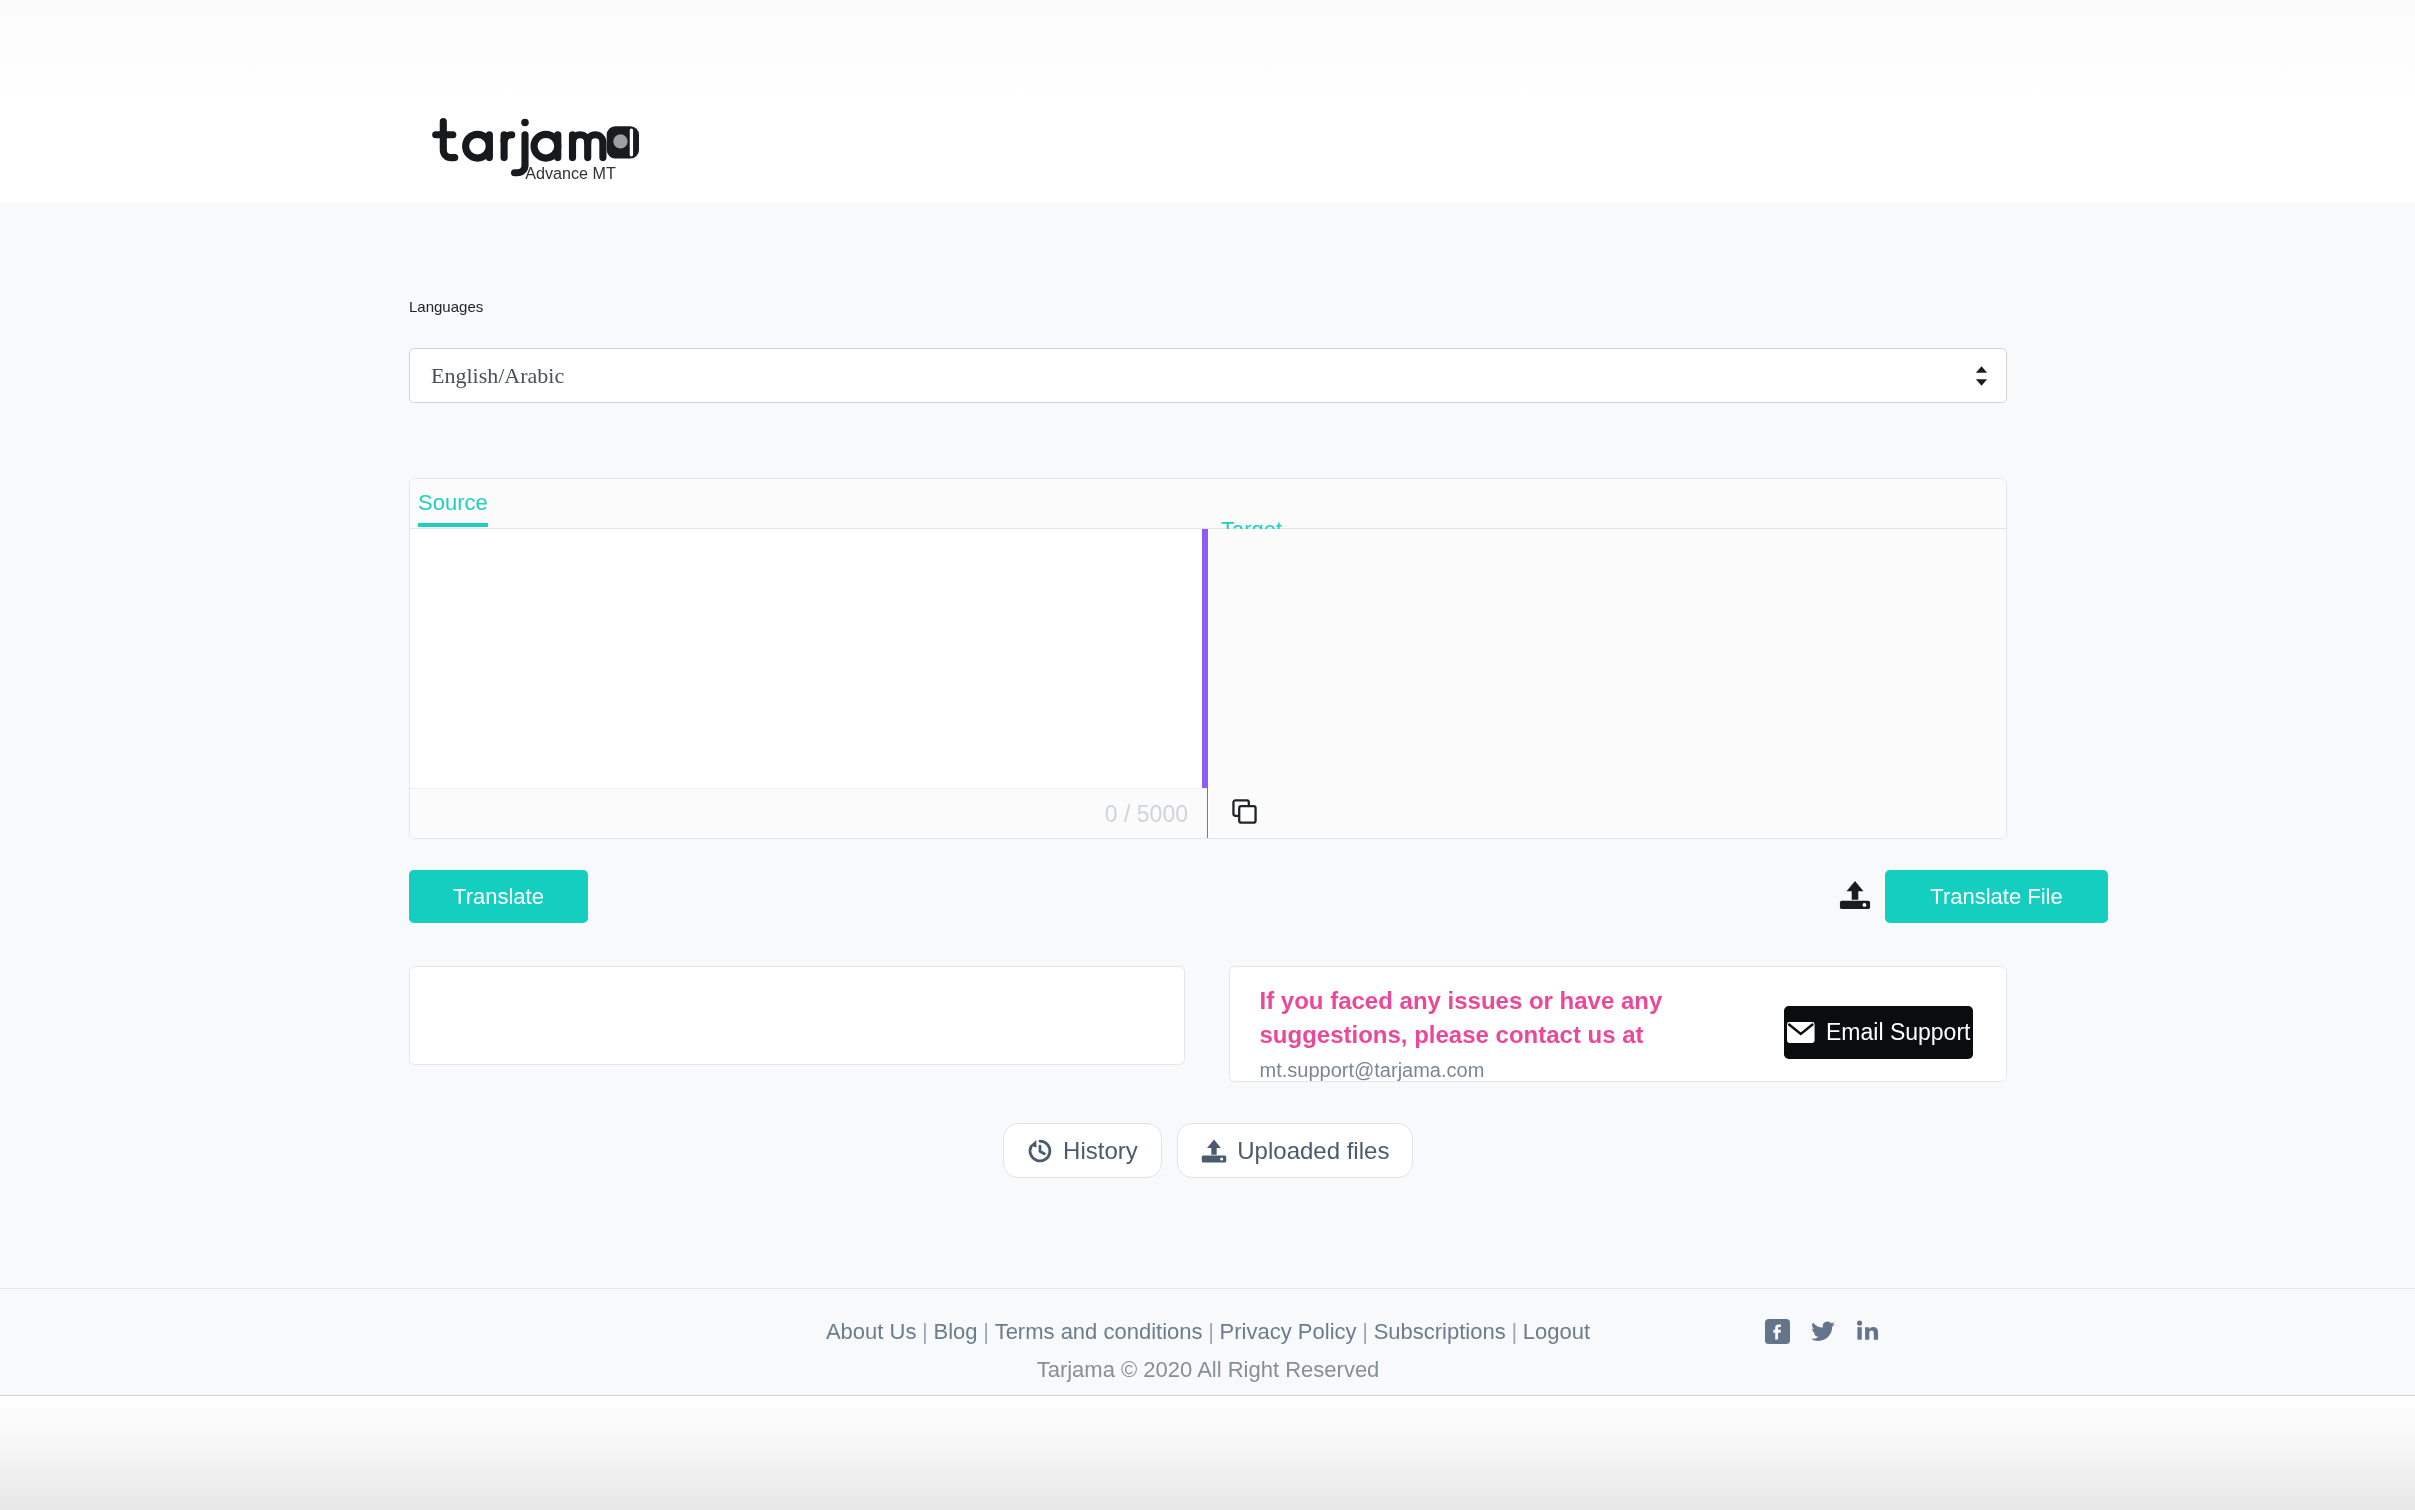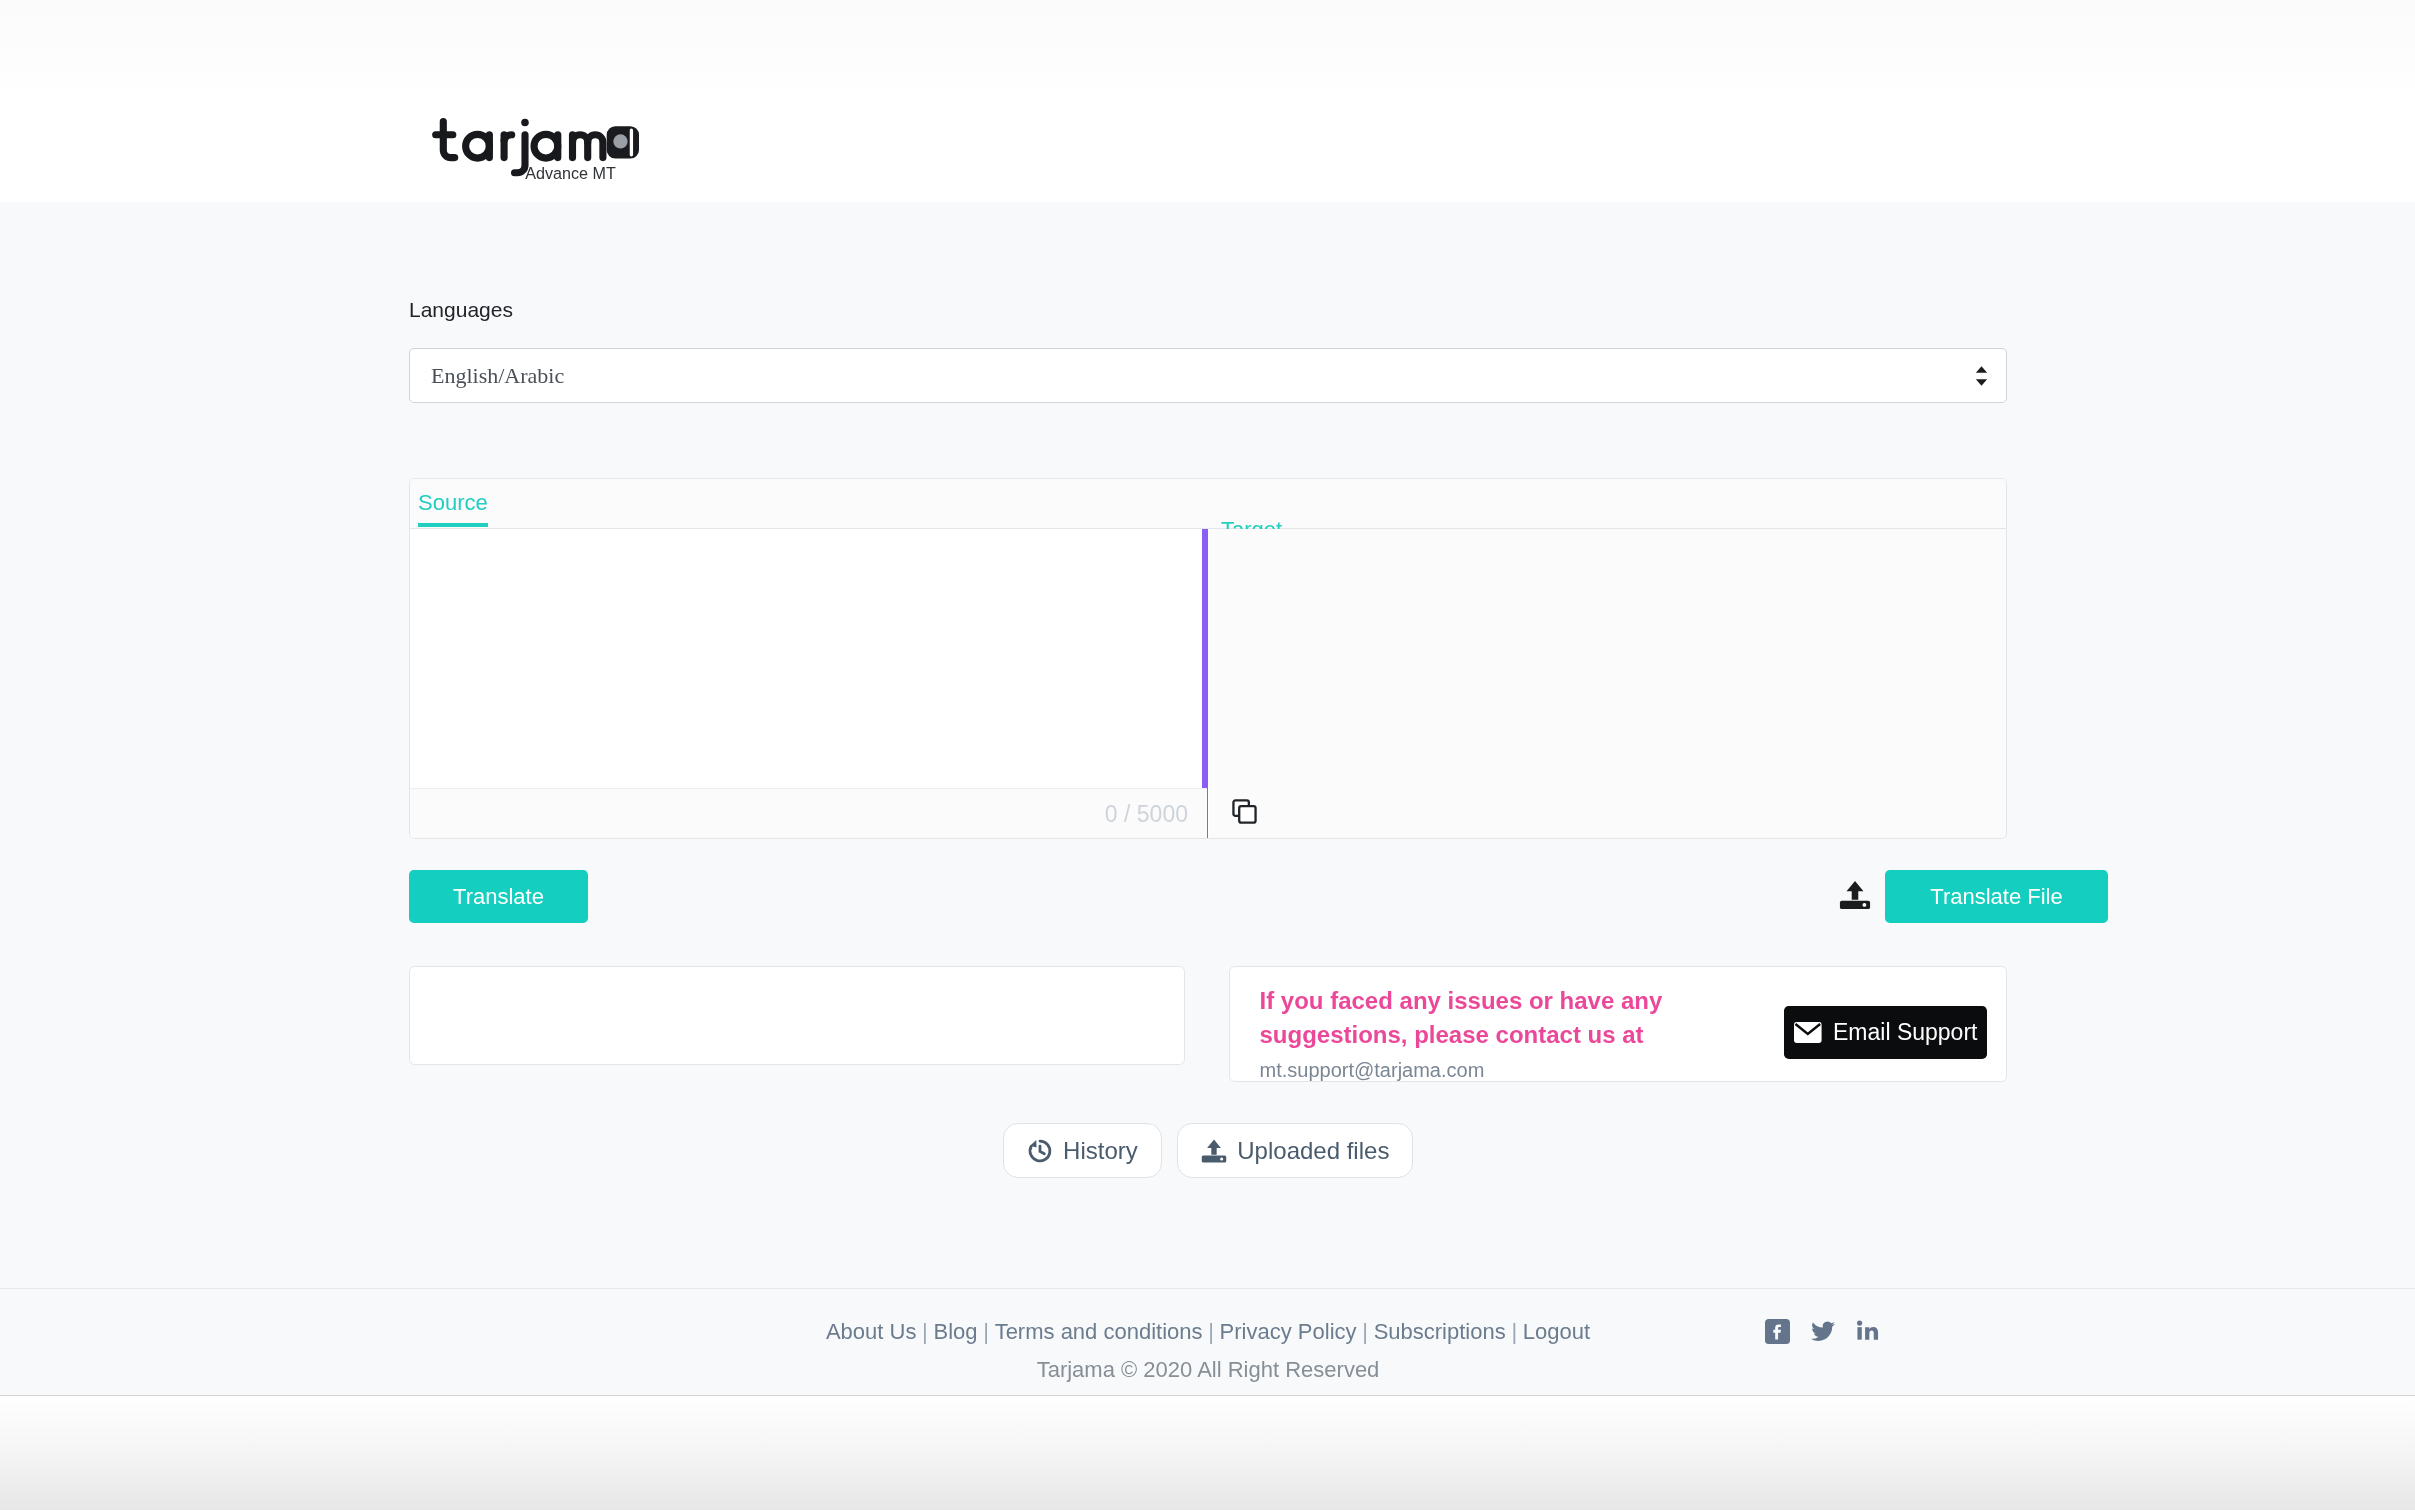--- a/index.html
+++ b/index.html
@@ -48,21 +48,21 @@
     position: absolute; left: 0; top: 202px; width: 2416px; height: 1086px;
     background: #f8f9fa;
   }
 
   .container {
     position: absolute; left: 409px; top: 0; width: 1598px;
   }
 
   .lang-label {
     position: absolute; left: 0; top: 97px;
-    font-size: 21px; color: #212529; line-height: 1;
+    font-size: 15px; color: #212529; line-height: 1;
   }
 
   .lang-select {
     position: absolute; left: 0; top: 146px;
     width: 1598px; height: 55px;
     background: #ffffff;
     border: 1px solid #ced4da;
     border-radius: 4.8px;
     font-family: Liberation Serif, serif;
     font-size: 22px;
@@ -196,21 +196,21 @@
     width: 409px;
     font-size: 24px; font-weight: bold; color: #ec4899;
     line-height: 1.42;
   }
   .support-email {
     position: absolute; left: 29.5px; top: 92px;
     font-size: 20px; color: #7b8694;
   }
   .btn-email-support {
     position: absolute; left: 554px; top: 39px;
-    height: 53px; padding: 0 10px;
+    height: 53px; padding: 0 3px;
     background: #0b0c0e;
     border: 0; border-radius: 4.8px;
     color: #ffffff; font-size: 23px;
     font-family: "Liberation Sans", sans-serif;
     display: flex; align-items: center; gap: 11.4px;
     cursor: pointer; white-space: nowrap;
   }
 
   
   .hist-row {

